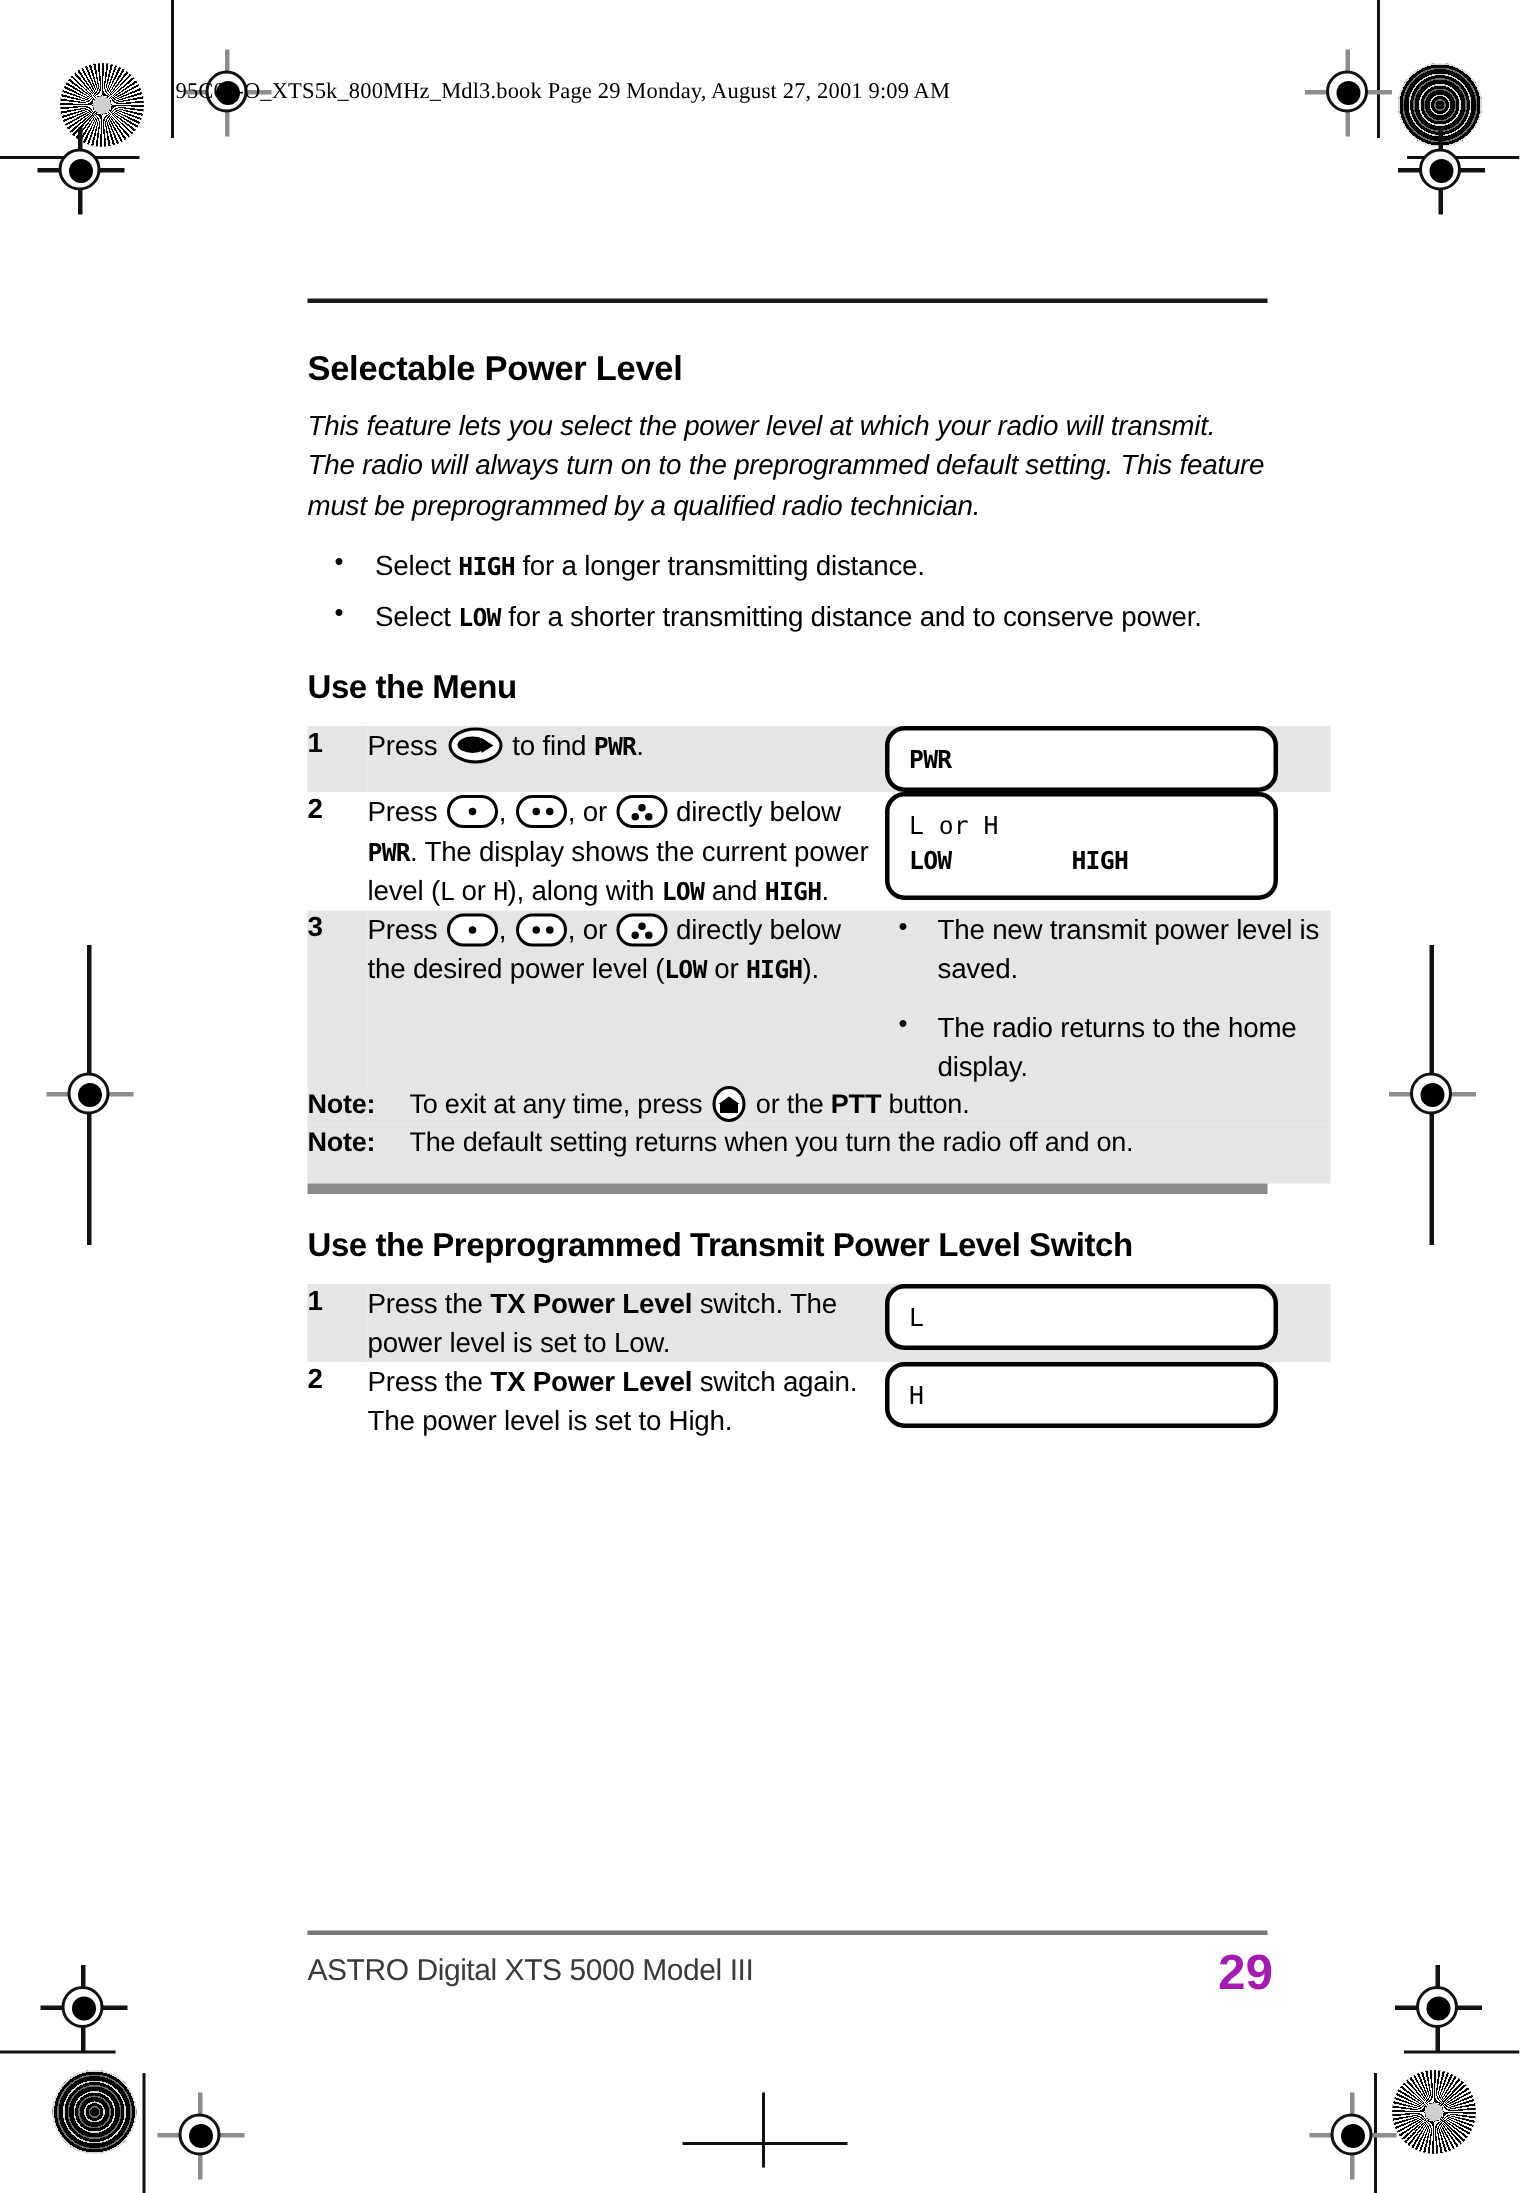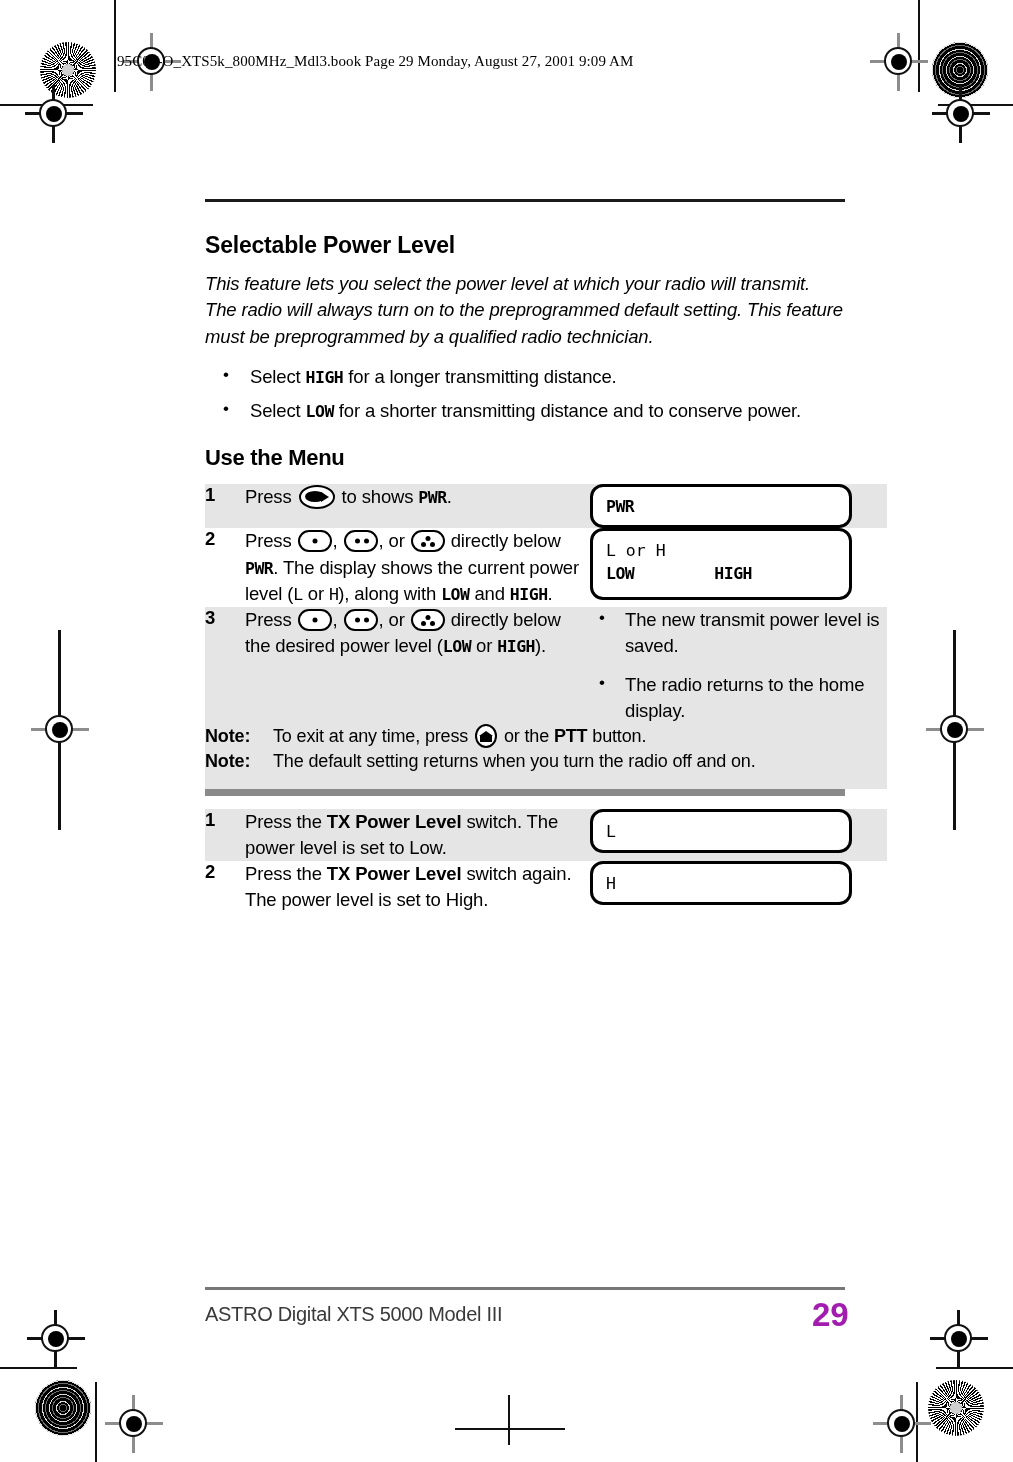--- a/index.html
+++ b/index.html
@@ -291,21 +291,21 @@
       <li><span>Select </span><code class="disp">LOW</code><span> for a shorter transmitting distance and to conserve power.</span></li>
     </ul>
 
     <h3 class="sub">Use the Menu</h3>
 
     <table class="steps">
       <tbody>
 
         <tr class="shade">
           <td class="num">1</td>
-          <td class="txt w1"><span>Press </span><span class="menukey"><span class="blob"></span><span class="tri"></span></span><span> to shows </span><code class="disp">PWR</code><span>.</span></td>
+          <td class="txt w1"><span>Press </span><span class="menukey"><span class="blob"></span><span class="tri"></span></span><span> to find </span><code class="disp">PWR</code><span>.</span></td>
           <td class="disp">
             <div class="lcd one">
               <div class="ln">PWR</div>
             </div>
           </td>
         </tr>
 
         <tr class="plain">
           <td class="num">2</td>
           <td class="txt w1"><span>Press </span><span class="key k1"><span class="d d1"></span></span><span>, </span><span class="key k2"><span class="d d1"></span><span class="d d2"></span></span><span>, or </span><span class="key k3"><span class="d d1"></span><span class="d d2"></span><span class="d d3"></span></span><span> directly below </span><code class="disp">PWR</code><span>. The display shows the current power level (</span><code class="disp light">L</code><span> or </span><code class="disp light">H</code><span>), along with </span><code class="disp">LOW</code><span> and </span><code class="disp">HIGH</code><span>.</span></td>
@@ -336,20 +336,21 @@
 
         <tr class="shade">
           <td class="note" colspan="3" style="padding-bottom:14px;">
             <span class="note-lbl">Note:</span><span class="note-body">The default setting returns when you turn the radio off and on.</span>
           </td>
         </tr>
       </tbody>
     </table>
     <div class="table-rule"></div>
 
+    <h3 class="sub">Use the Preprogrammed Transmit Power Level Switch</h3>
 
     <table class="steps">
       <tbody>
         <tr class="shade">
           <td class="num">1</td>
           <td class="txt w1"><span>Press the </span><b class="strong">TX Power Level</b><span> switch. The power level is set to Low.</span></td>
           <td class="disp">
             <div class="lcd one">
               <div class="ln thin">L</div>
             </div>

